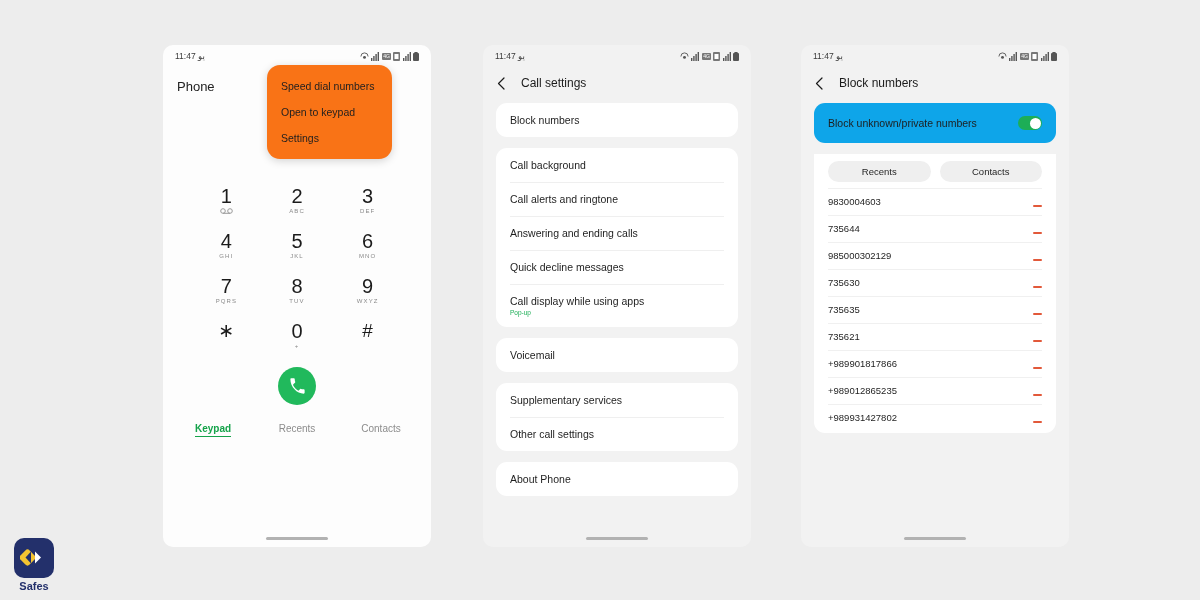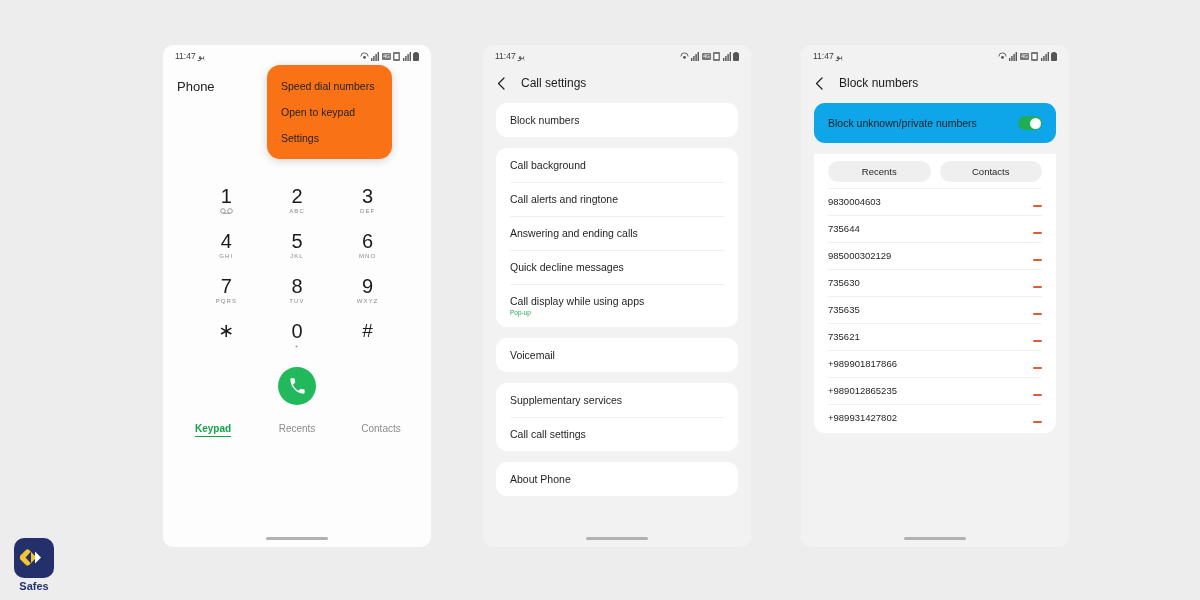--- a/index.html
+++ b/index.html
@@ -349,21 +349,21 @@
         <div class="sub">Pop-up</div>
       </div>
     </div>
 
     <div class="card">
       <div class="row"><span>Voicemail</span></div>
     </div>
 
     <div class="card">
       <div class="row"><span>Supplementary services</span></div>
-      <div class="row"><span>Call call settings</span></div>
+      <div class="row"><span>Other call settings</span></div>
     </div>
 
     <div class="card">
       <div class="row"><span>About Phone</span></div>
     </div>
 
     <div class="spacer"></div>
     <div class="homebar">
         <div class="bar"></div>
       </div>

